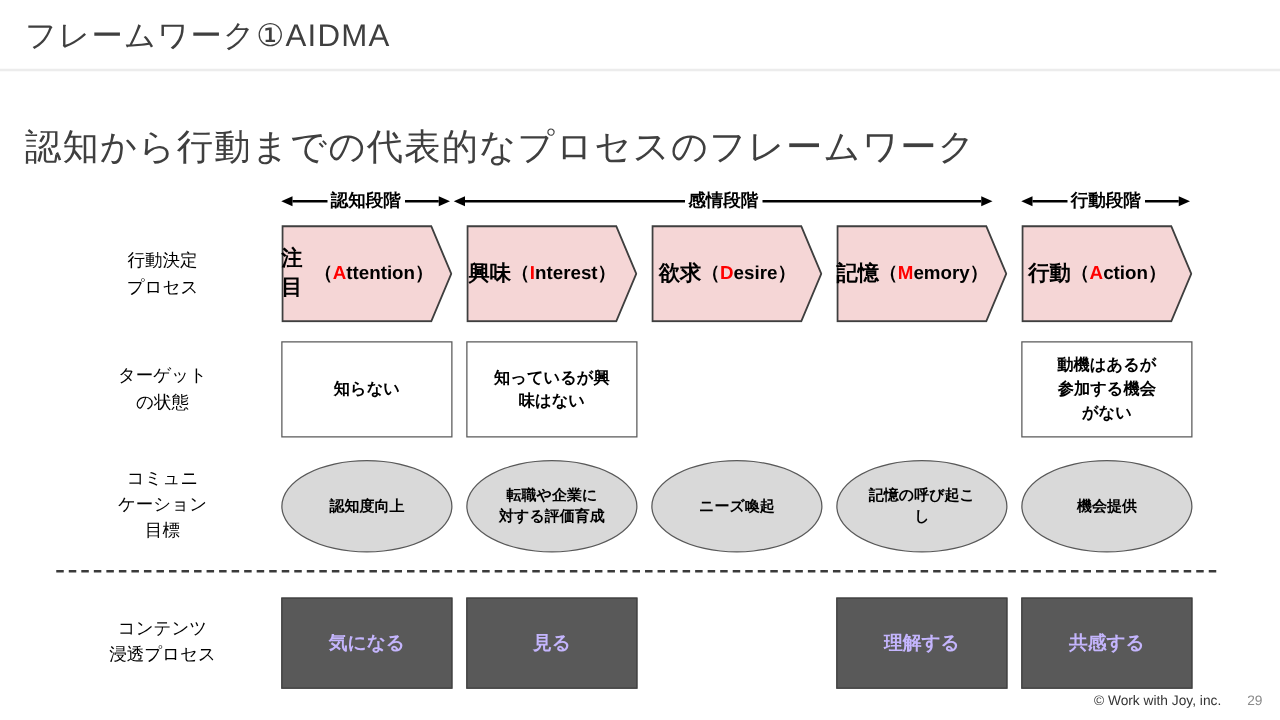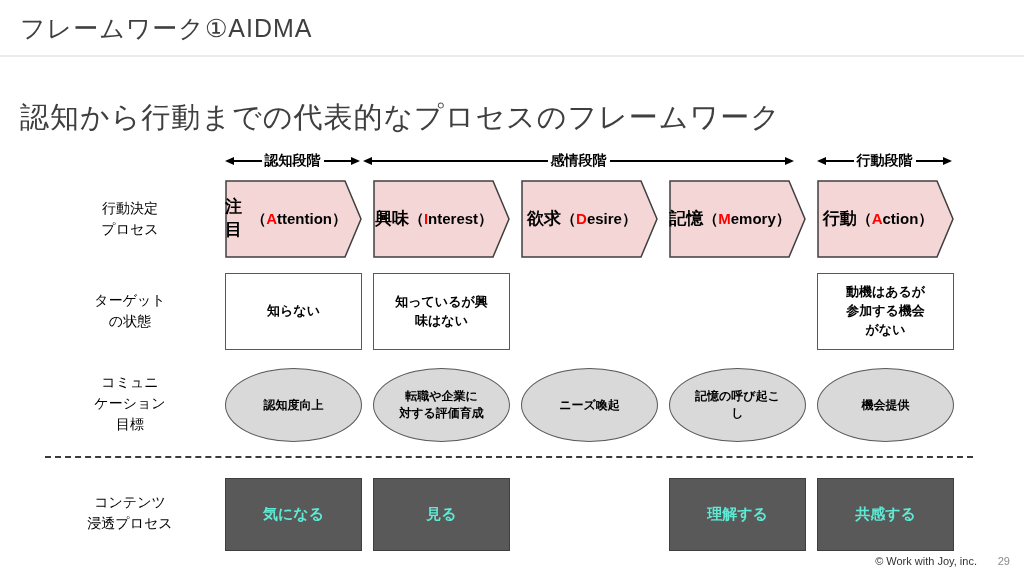--- a/index.html
+++ b/index.html
@@ -48,21 +48,21 @@
   .goal{position:absolute;top:368px;width:135px;height:72px;background:var(--ellipse-fill);border:1px solid var(--ellipse-border);
     border-radius:50%;display:flex;align-items:center;justify-content:center;text-align:center;
     font-size:12px;font-weight:bold;line-height:1.4;white-space:pre-line;}
 
   
   .dashed{position:absolute;top:456px;left:45px;width:928px;border-top:2px dashed #3a3a3a;}
 
   
   .darkbox{position:absolute;top:478px;width:135px;height:71px;background:var(--dark-box-fill);border:1px solid var(--dark-box-border);
     display:flex;align-items:center;justify-content:center;text-align:center;
-    color:#5eead4;font-size:15px;font-weight:bold;}
+    color:#c4b5fd;font-size:15px;font-weight:bold;}
 
   
   .copyright{position:absolute;top:555px;right:47px;font-size:11px;color:#333;}
   .page-num{position:absolute;top:555px;right:14px;font-size:11px;color:#8a8a8a;}
 </style>
 </head>
 <body>
 
 <div class="slide">
 

